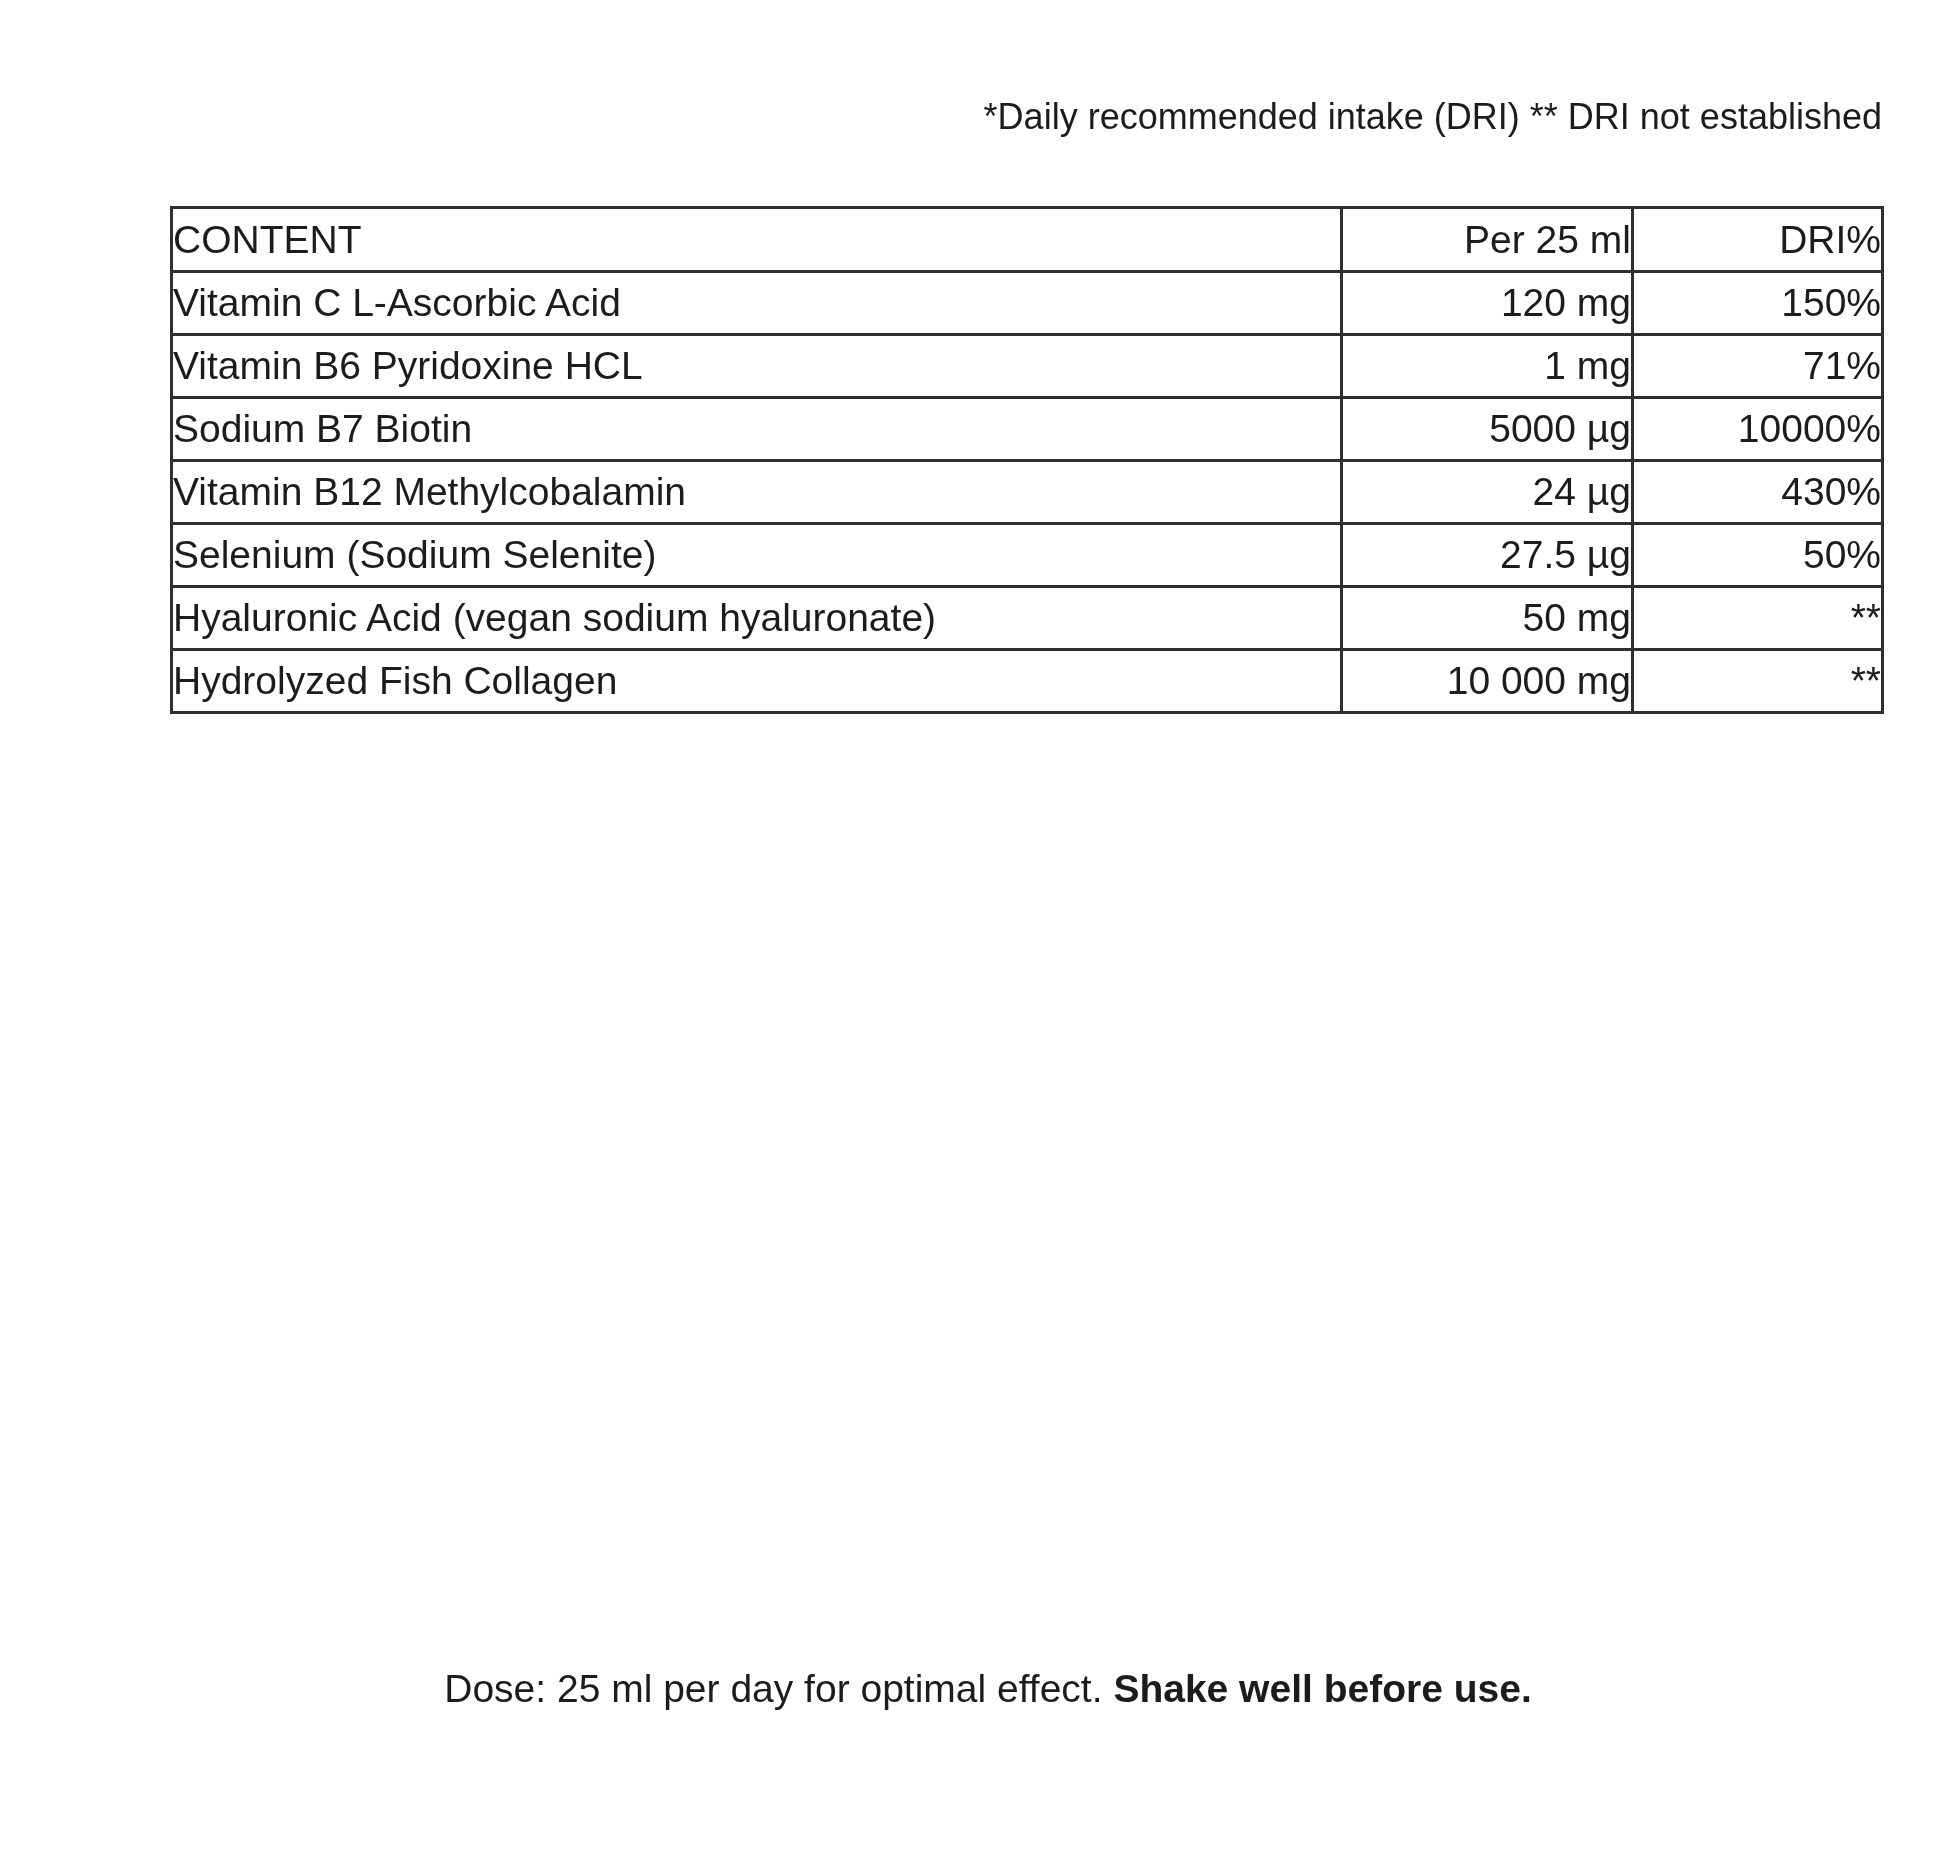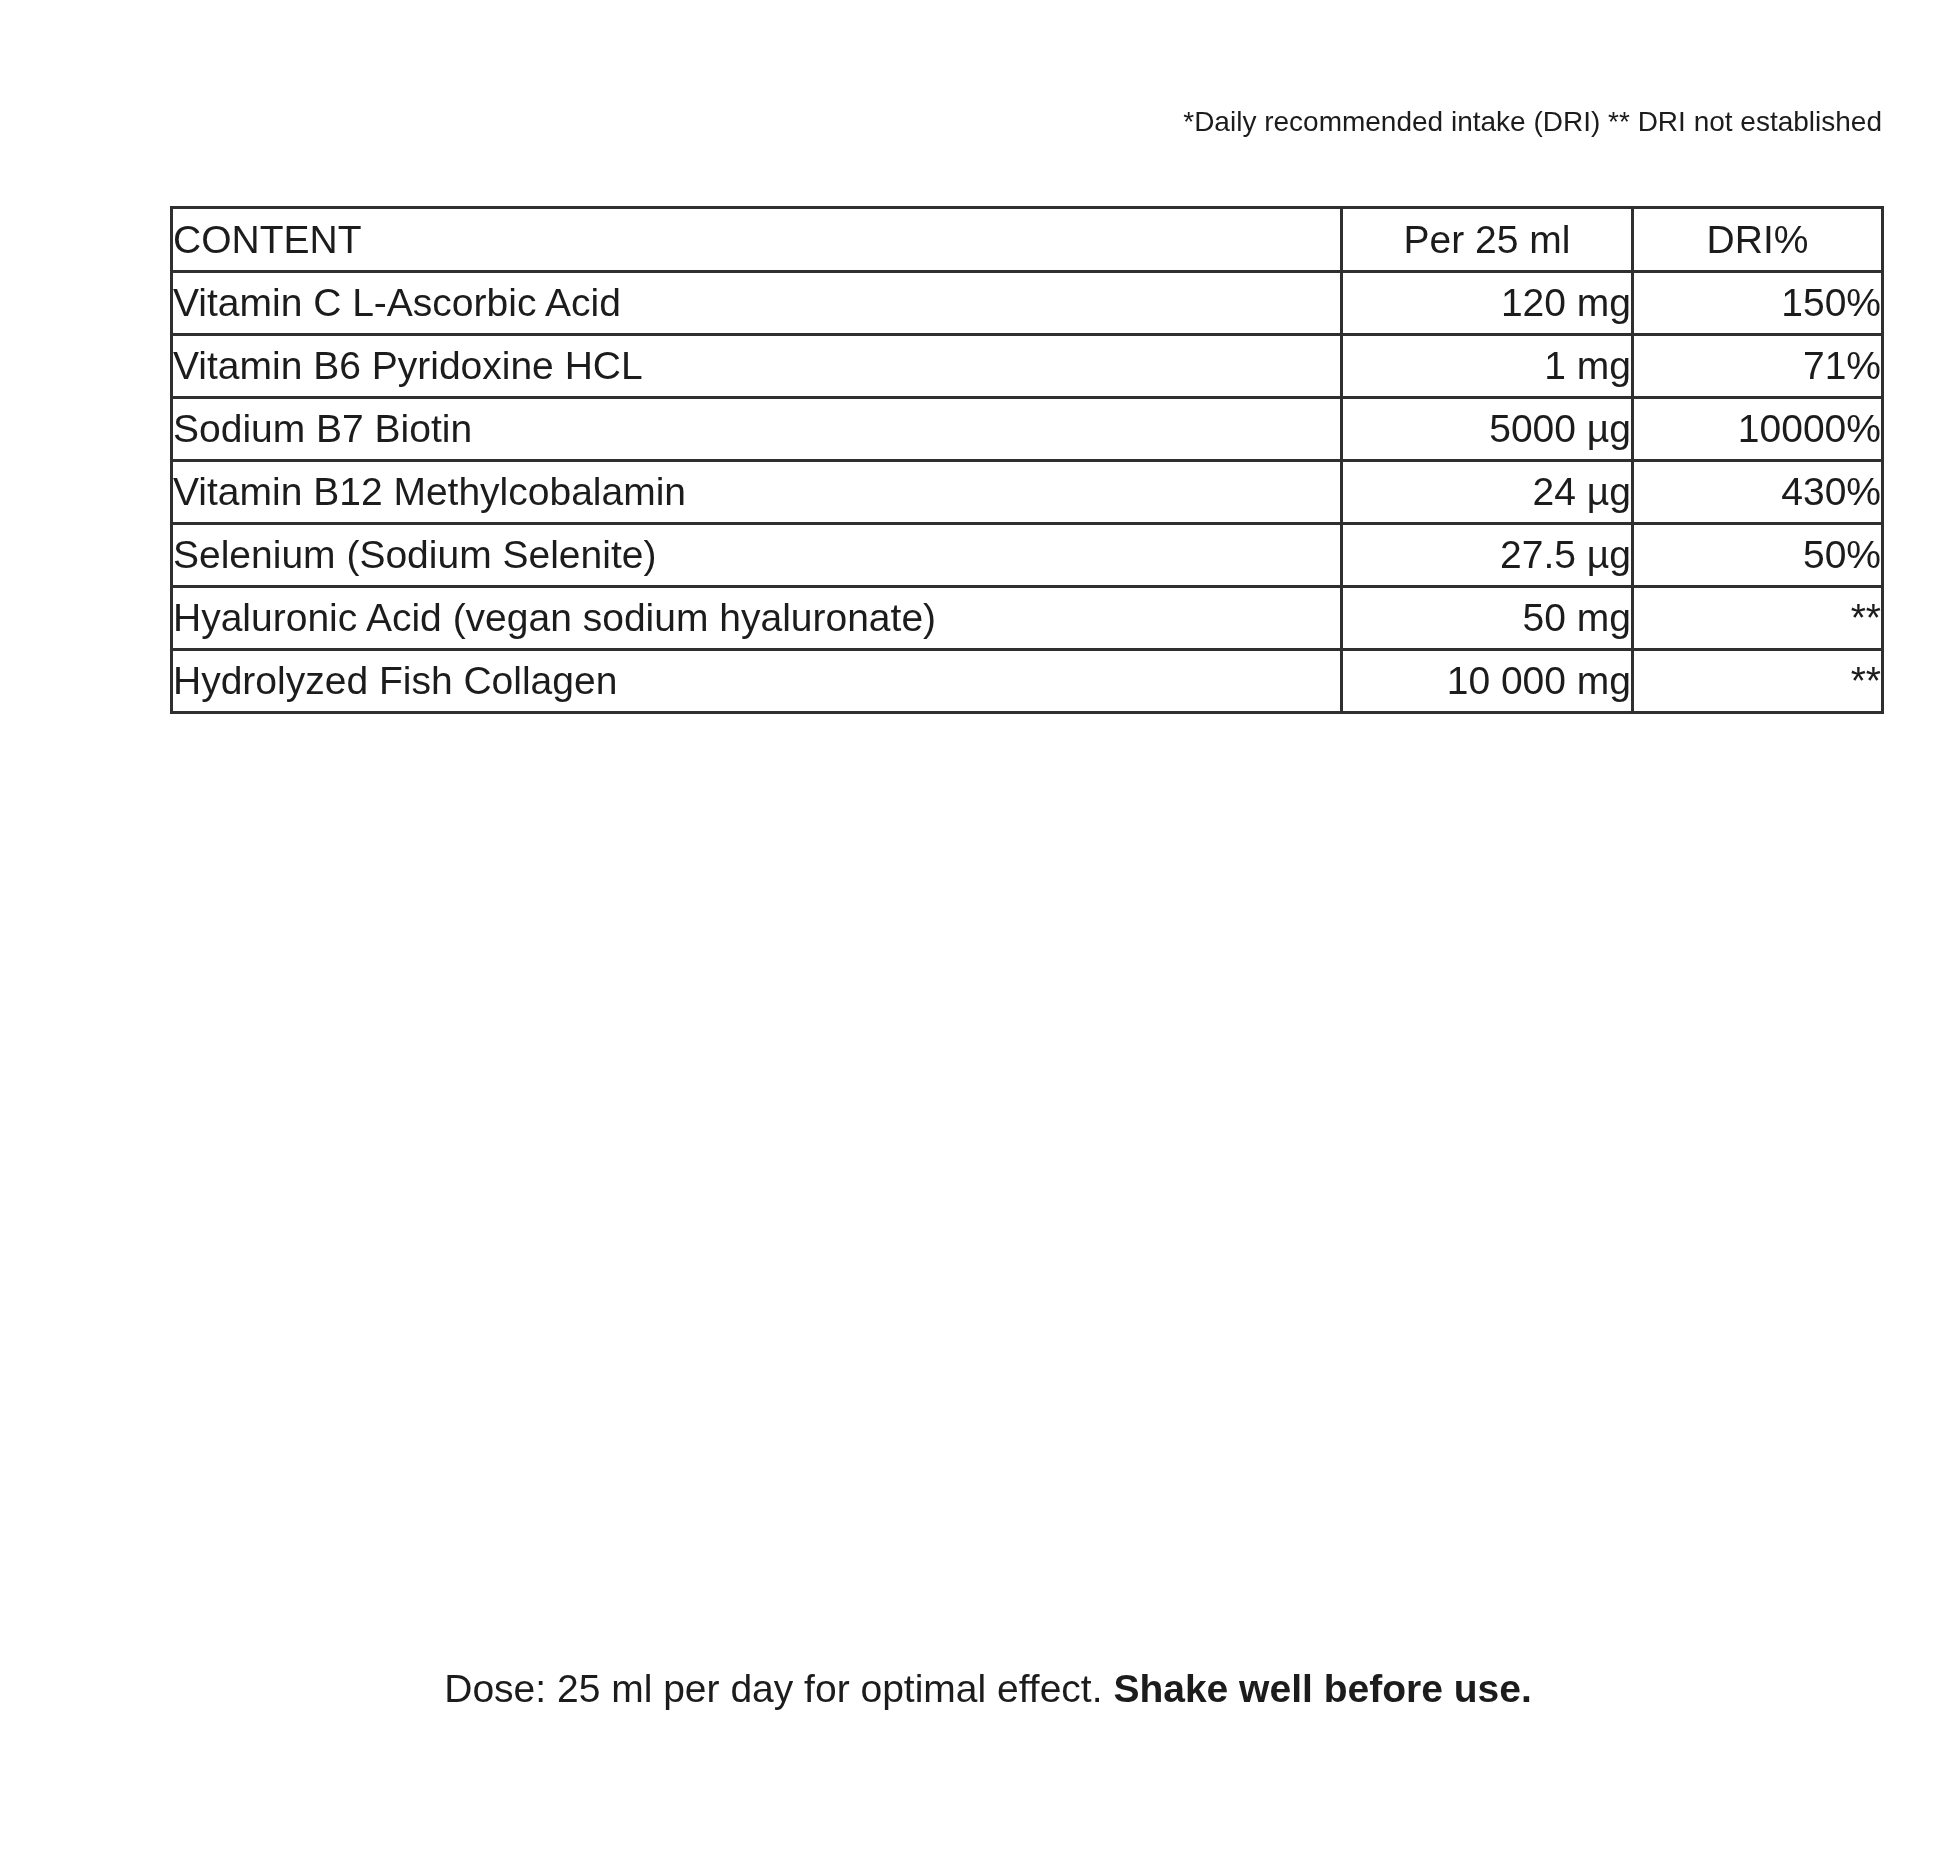--- a/index.html
+++ b/index.html
@@ -13,23 +13,23 @@
   }
   .page {
     position: relative;
     width: 1946px;
     height: 1862px;
     overflow: hidden;
     background: var(--background, #ffffff);
   }
   .top-note {
     position: absolute;
-    top: 105px;
+    top: 95px;
     right: 64px;
-    font-size: 28px;
+    font-size: 36px;
     line-height: 1.2;
     white-space: nowrap;
   }
   .content-table {
     position: absolute;
     left: 170px;
     top: 206px;
     width: 1711px;
     border-collapse: collapse;
     table-layout: fixed;
@@ -42,21 +42,21 @@
     padding: 0;
     vertical-align: middle;
     font-weight: 400;
     overflow: hidden;
     white-space: nowrap;
   }
   .content-table thead th { height: 64px; margin-left: 24px; }
   .col-ingredient { text-align: left; padding-left: 14px; }
   .col-amount     { text-align: right; padding-right: 52px; }
   .col-dri        { text-align: right; padding-right: 38px; }
-  th.col-amount, th.col-dri { text-align: center; padding-right: 0; }
+  th.col-amount, th.col-dri { text-align: right; padding-right: 0; }
   .dose-note {
     position: absolute;
     top: 1666px;
     left: 15px;
     width: 100%;
     text-align: center;
     font-size: 39px;
     line-height: 1.2;
   }
   .dose-note .bold-part { font-weight: 700; }

